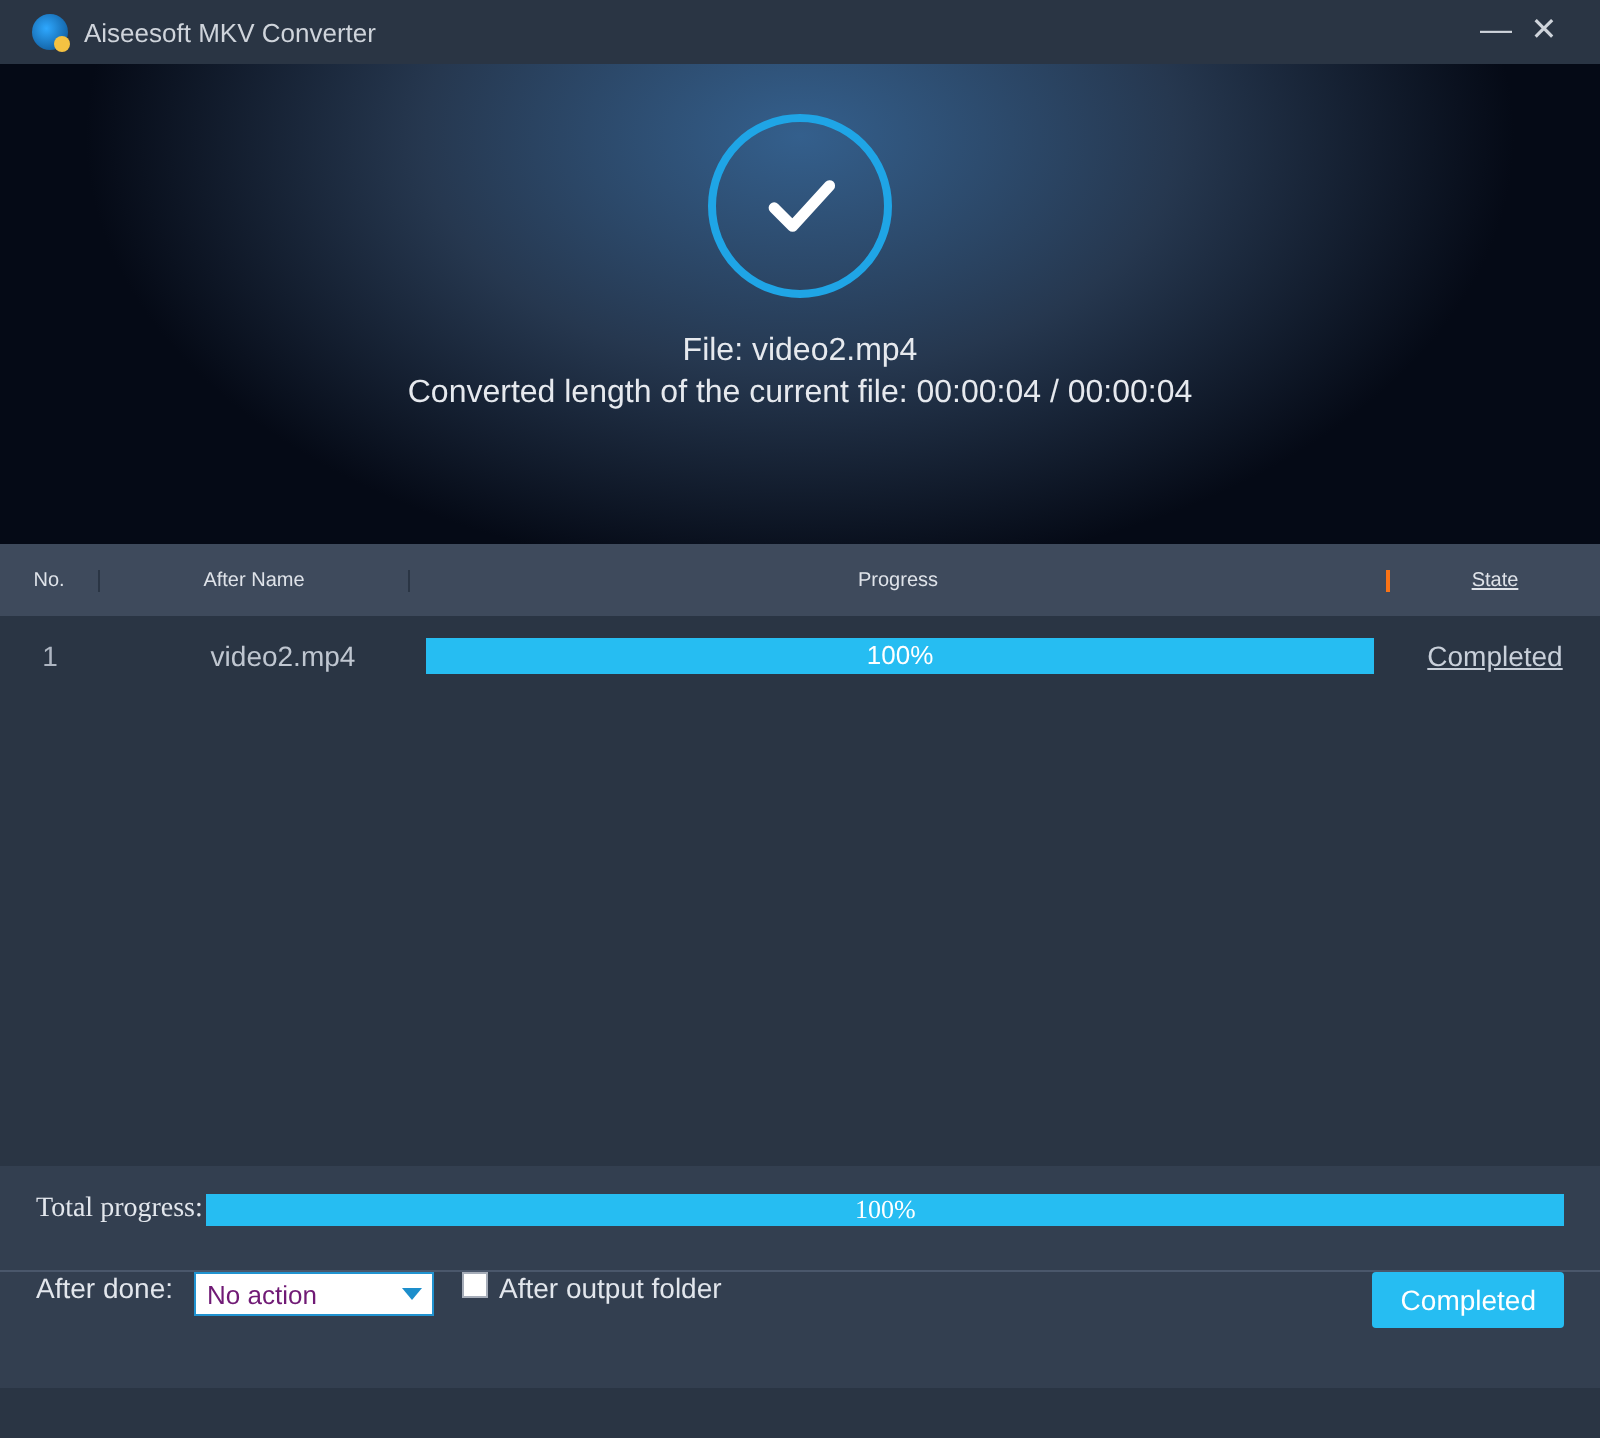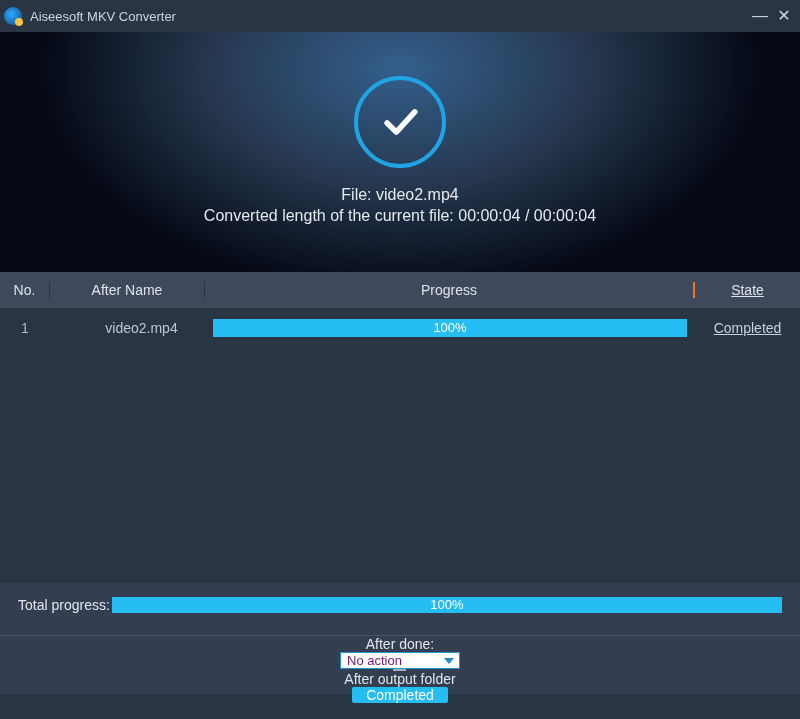--- a/index.html
+++ b/index.html
@@ -9,21 +9,21 @@
       background: #2a3544;
       font-family: Arial, sans-serif;
       color: #d8dbe0;
       overflow: hidden;
     }
     .titlebar {
       height: 32px;
       background: #2a3544;
       display: flex;
       align-items: center;
-      padding: 0 4px;
+      padding: 0 16px;
       font-size: 13px;
       color: #cfd4db;
     }
     .titlebar .logo {
       width: 18px;
       height: 18px;
       margin-right: 8px;
       border-radius: 50%;
       background: radial-gradient(circle at 40% 40%, #2ea8ff, #0a4c88);
       position: relative;
@@ -46,21 +46,21 @@
       font-size: 16px;
       line-height: 32px;
     }
     .hero {
       height: 240px;
       background: radial-gradient(ellipse 420px 260px at 50% 15%, rgba(60,130,200,0.55) 0%, rgba(30,60,100,0.35) 45%, #050a16 85%);
       position: relative;
       display: flex;
       flex-direction: column;
       align-items: center;
-      padding-top: 44px;
+      padding-top: 25px;
     }
     .check-circle {
       width: 92px; height: 92px;
       border: 4px solid #1fa5e6;
       border-radius: 50%;
       display: flex;
       align-items: center;
       justify-content: center;
     }
     .check-circle svg { width: 48px; height: 48px; stroke: #ffffff; stroke-width: 6; fill: none; stroke-linecap: round; stroke-linejoin: round; }
@@ -75,21 +75,21 @@
       color: #e6e9ee;
     }
     .table-area {
       background: #2a3544;
     }
     .table-head {
       height: 36px;
       background: #3e4a5c;
       display: flex;
       align-items: center;
-      font-size: 14px;
+      font-size: 10px;
       color: #dfe3e9;
     }
     .col-no { width: 50px; text-align: center; border-right: 1px solid #2a3544; }
     .col-name { width: 155px; text-align: center; border-right: 1px solid #2a3544; }
     .col-progress { flex: 1; text-align: center; border-right: 2px solid #f97316; }
     .col-state { width: 105px; text-align: center; text-decoration: underline; }
     .table-row {
       height: 40px;
       display: flex;
       align-items: center;
@@ -125,20 +125,21 @@
       padding: 14px 18px 12px 18px;
       border-bottom: 1px solid #4a576b;
       font-size: 14px;
       color: #e2e6ec;
     }
     .tp-row {
       display: flex;
       align-items: center;
       gap: 2px;
       margin-bottom: 10px;
+      font-family: Liberation Serif, serif;
     }
     .tp-bar-container {
       flex: 1;
       height: 16px;
       position: relative;
     }
     .tp-bar {
       height: 100%;
       background: #26bdf2;
     }
@@ -150,25 +151,24 @@
       line-height: 16px;
       color: #ffffff;
     }
     .times {
       font-size: 14px;
       color: #dde1e7;
     }
     .footer-bottom {
       height: 58px;
       display: flex;
-      align-items: center;
+      align-items: flex-start;
       padding: 0 18px;
       font-size: 14px;
       color: #e2e6ec;
-      flex-direction: column;
     }
     .select-box {
       display: inline-flex;
       align-items: center;
       background: #ffffff;
       color: #701a75;
       width: 120px;
       height: 22px;
       padding: 0 0 0 6px;
       border: 1px solid #2193d0;

